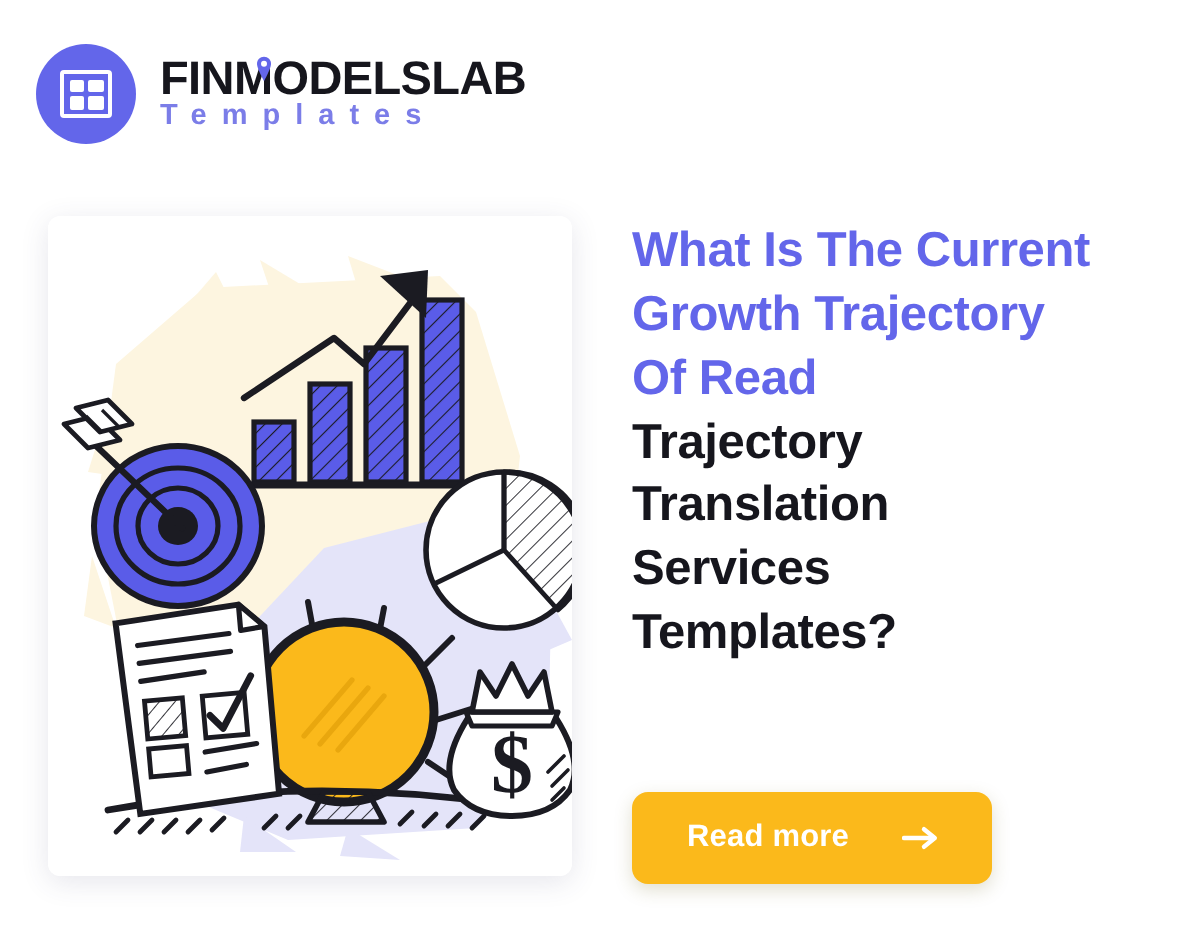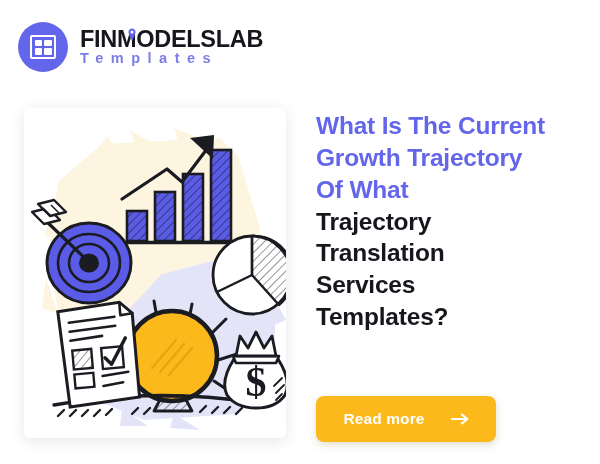--- a/index.html
+++ b/index.html
@@ -330,21 +330,21 @@
           </g>
         </g>
       </g>
     </svg>
   </div>
 
   <div class="copy">
     <h1 class="headline">
       <span class="q">What Is The Current</span>
       <span class="q">Growth Trajectory</span>
-      <span class="q">Of What</span>
+      <span class="q">Of Read</span>
       <span class="t">Trajectory</span>
       <span class="t">Translation</span>
       <span class="t">Services</span>
       <span class="t">Templates?</span>
     </h1>
   </div>
 
   <button class="cta">
     <span class="cta-label">Read more</span>
     <svg class="cta-arrow" viewBox="0 0 18 14">

